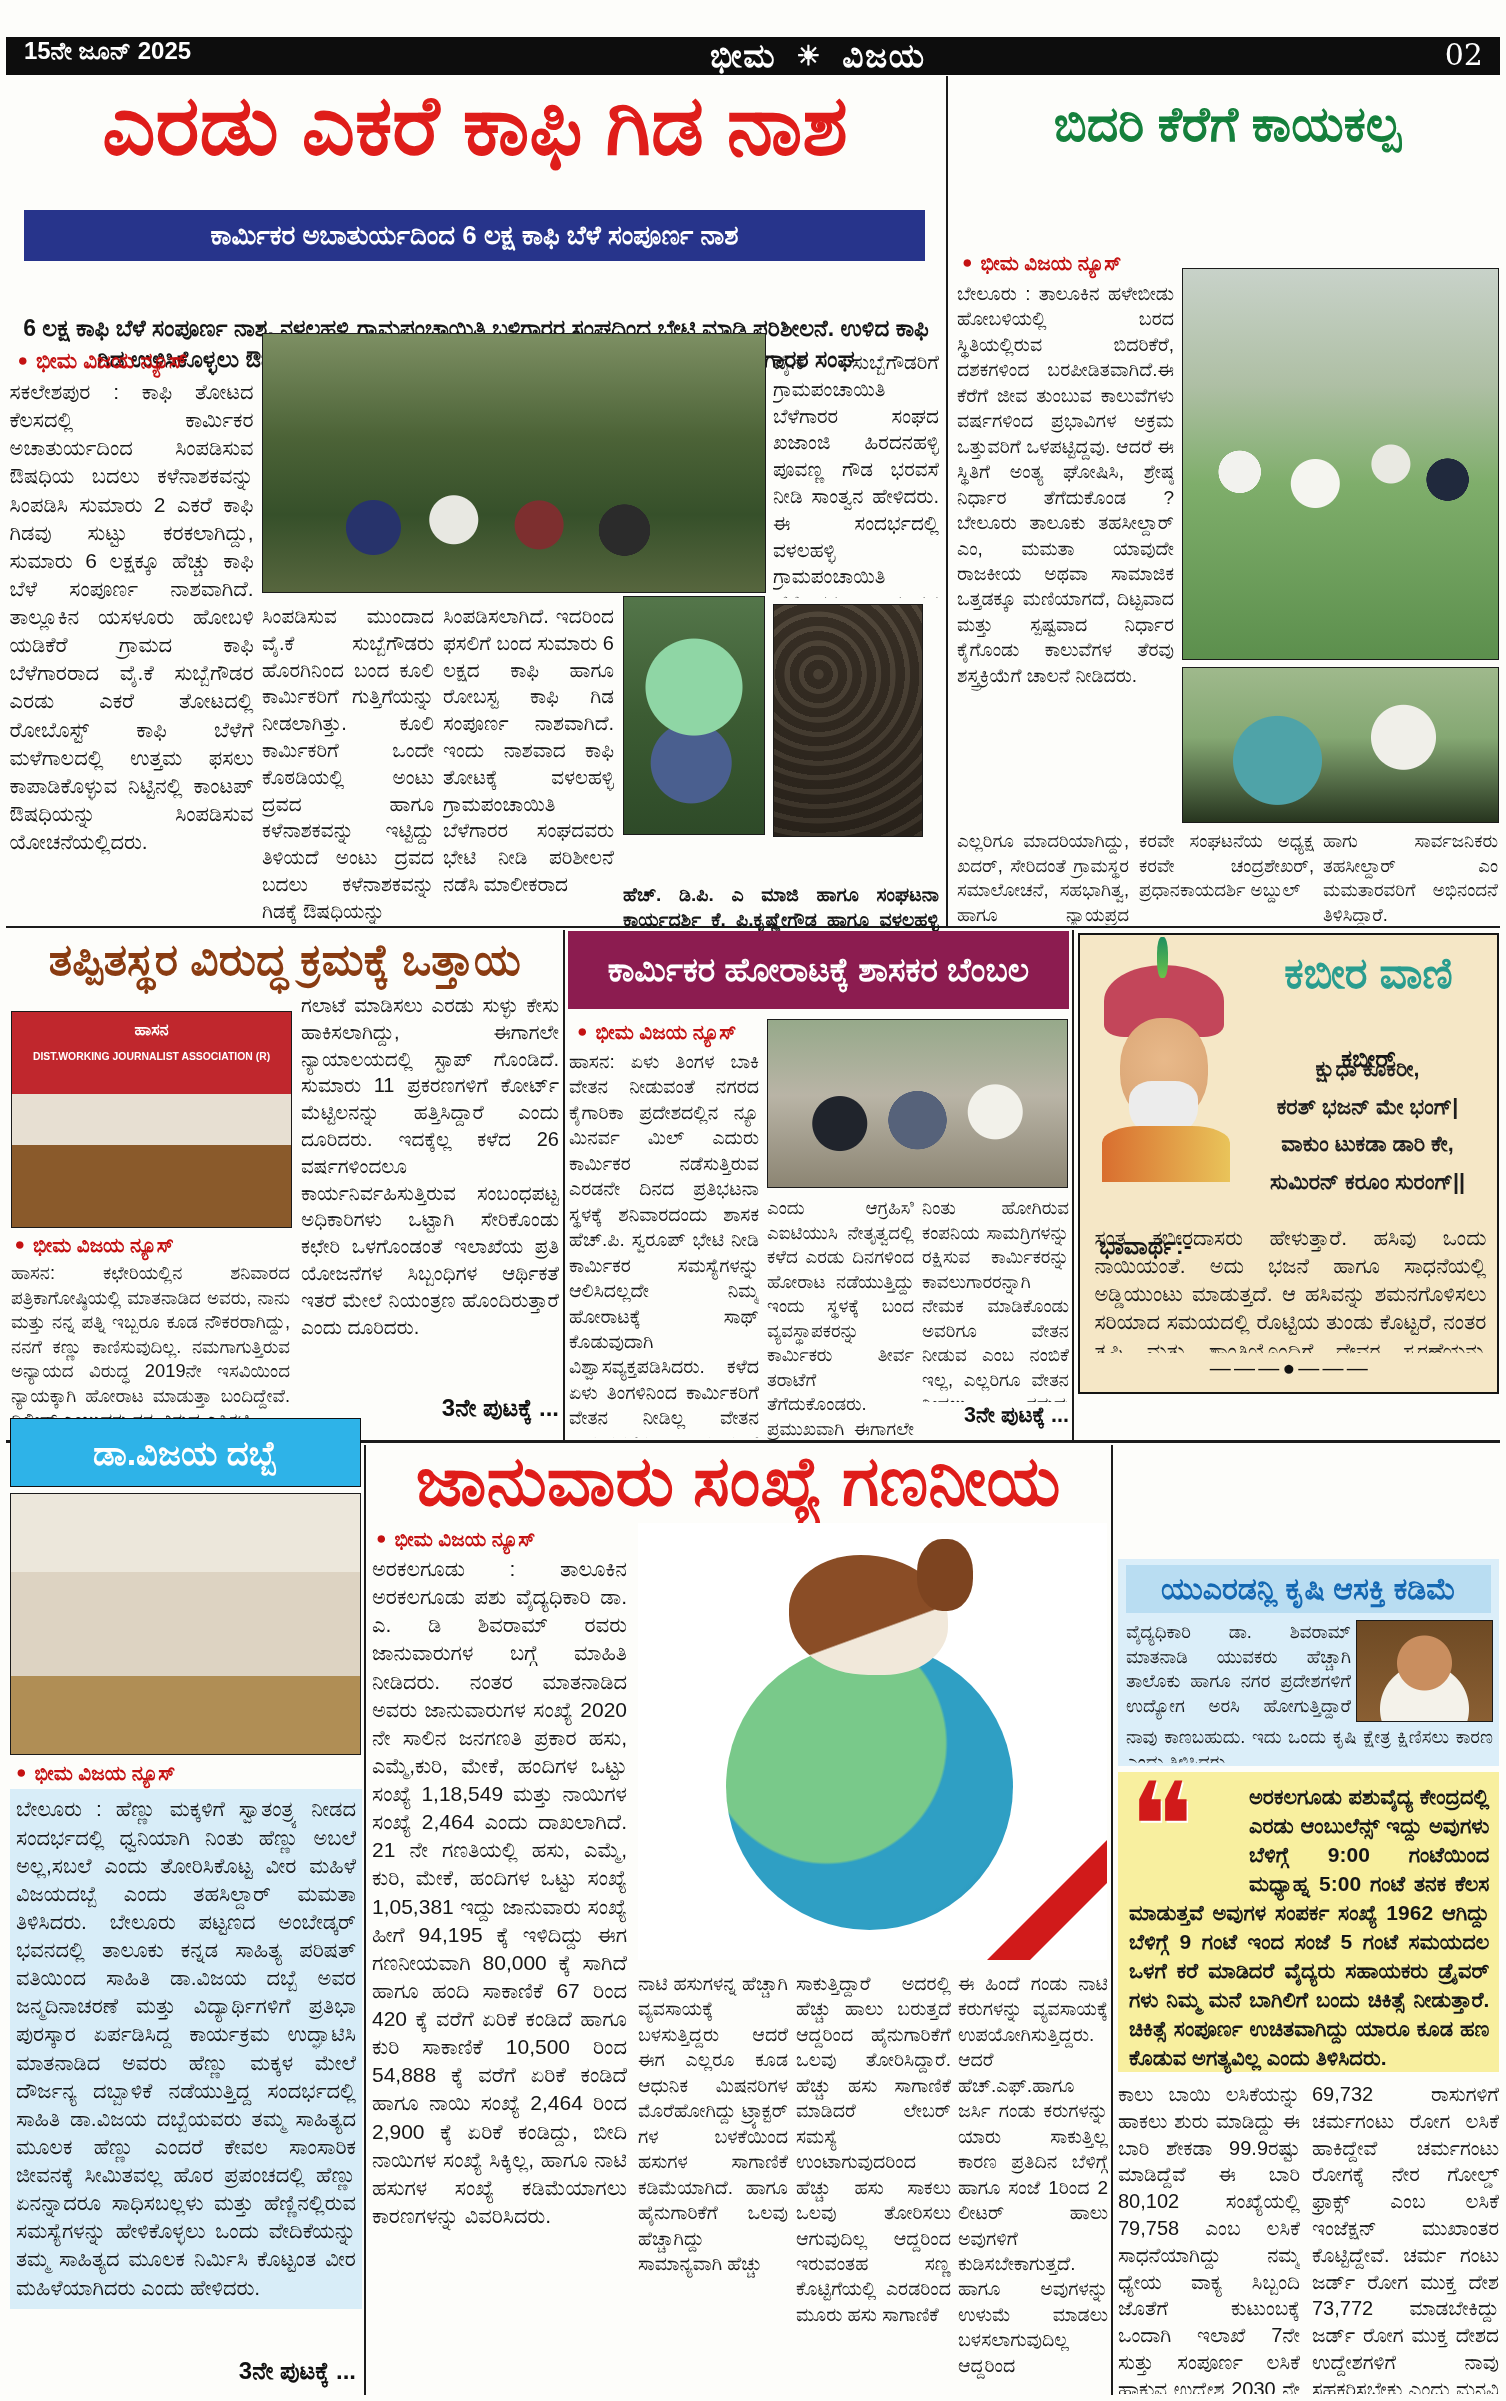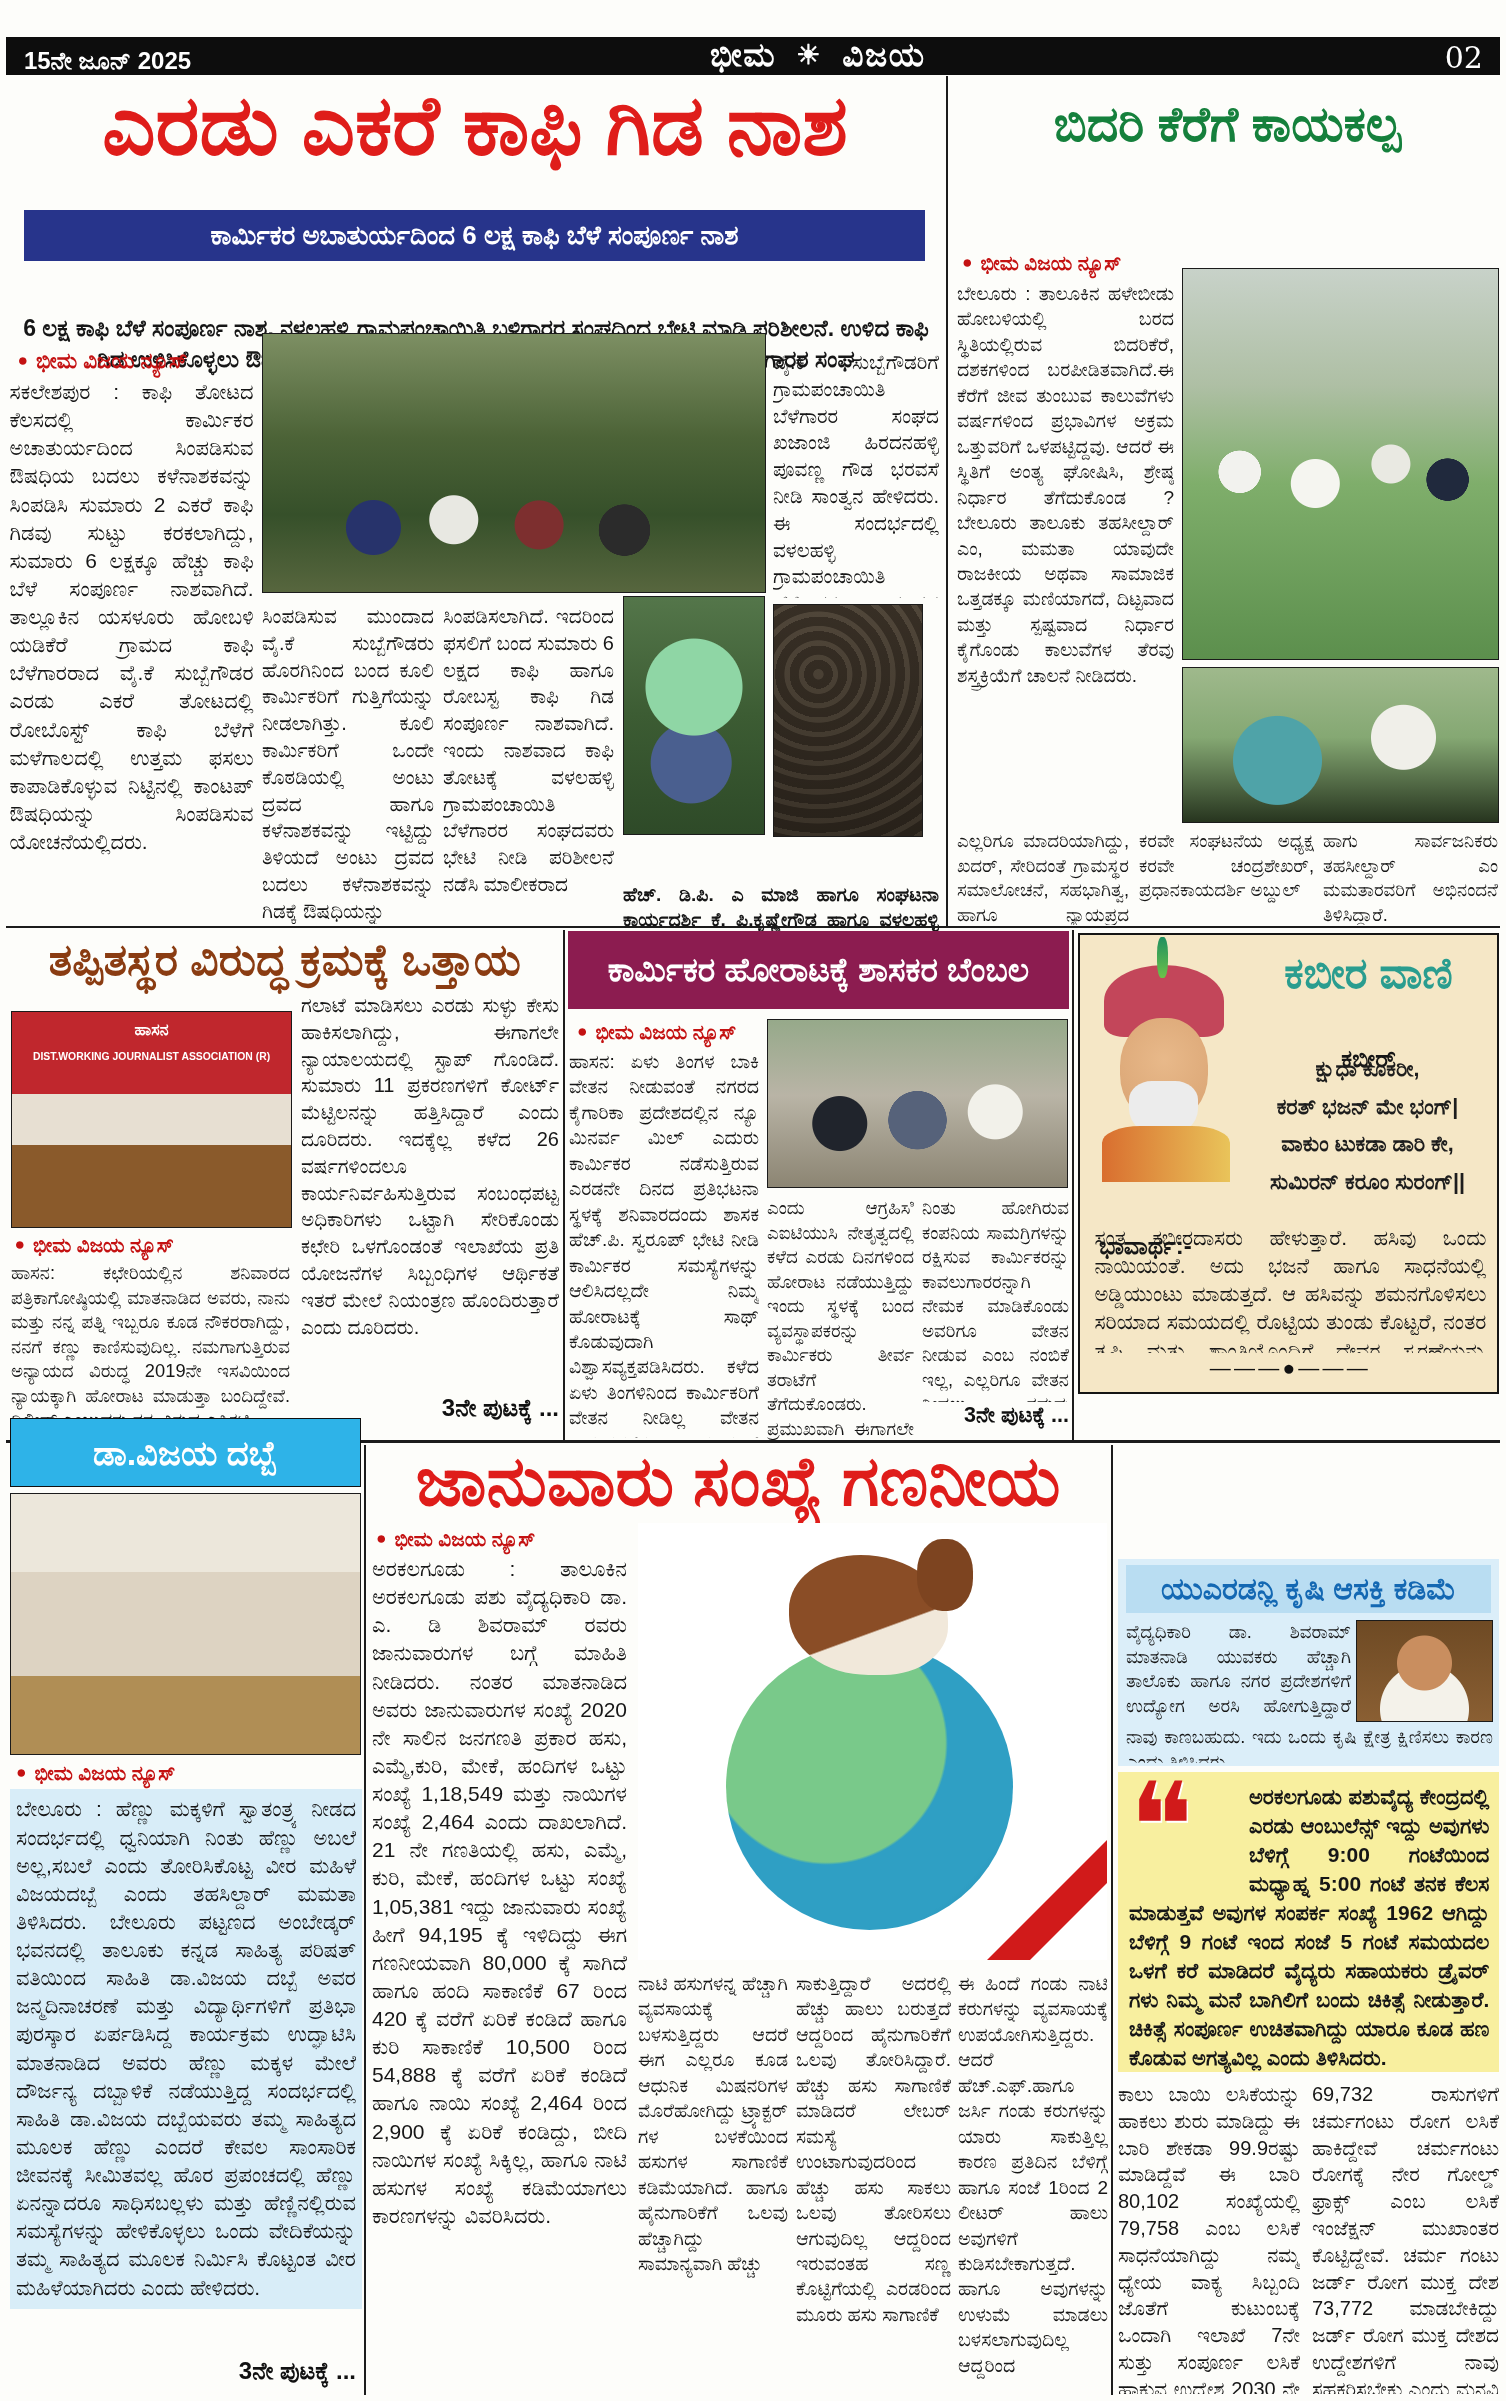--- a/index.html
+++ b/index.html
@@ -11,21 +11,21 @@
   .b{font-weight:bold;margin-top:40px;}
   .col{overflow:hidden;line-height:1.34;}
   .byline{color:#c41212;font-weight:bold;font-size:21.5px;white-space:nowrap;}
   .byline .dot{font-size:17.5px;vertical-align:1.6px;margin-right:8px;}
   .cont{font-weight:bold;font-size:24px;text-align:right;color:#111;}
   .rule-v{background:#1c1c1c;}
   .rule-h{background:#1c1c1c;}
   .ph{position:absolute;border:1.6px solid #1b1b1b;box-sizing:border-box;overflow:hidden;}
   
   #masthead{left:6.4px;top:37px;width:1494px;height:38px;background:#0d0d0d;color:#fff;
-            display:flex;align-items:flex-end;justify-content:space-between;padding:0 17.5px;}
+            display:flex;align-items:flex-start;justify-content:space-between;padding:0 17.5px;}
   #masthead .date{font-size:24px;font-weight:bold;}
   #masthead .paper{font-size:33px;font-weight:bold;letter-spacing:1.6px;display:flex;align-items:center;gap:20px;}
   #masthead .sun{font-size:27px;line-height:1;}
   #masthead .pno{font-size:30px;font-family:"DejaVu Serif",serif;}
   
   .hl-red{color:#df1d1a;font-weight:bold;font-size:83px;line-height:1.1;}
   .hl-green{color:#15803c;font-weight:bold;font-size:49px;line-height:1.45;}
   .hl-brown{color:#8a3c12;font-weight:bold;font-size:44px;line-height:1.1;}
   .bar-blue{background:#27348b;color:#fff;font-weight:bold;font-size:26px;line-height:51px;text-align:center;}
   .bar-magenta{background:#8c1c50;color:#fff;font-weight:bold;font-size:33px;line-height:78px;text-align:center;}

